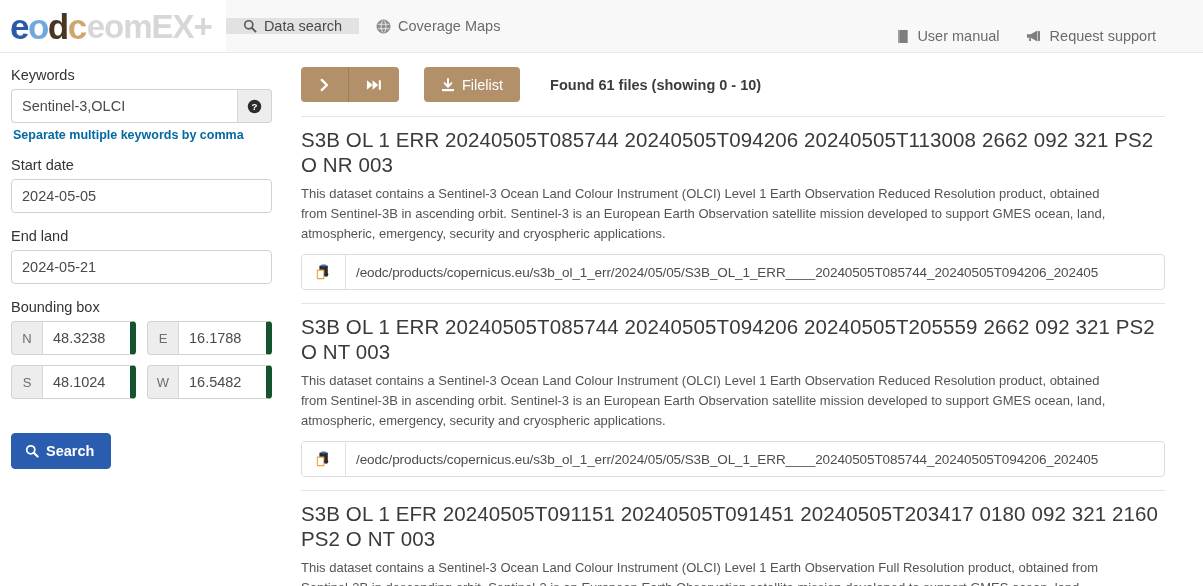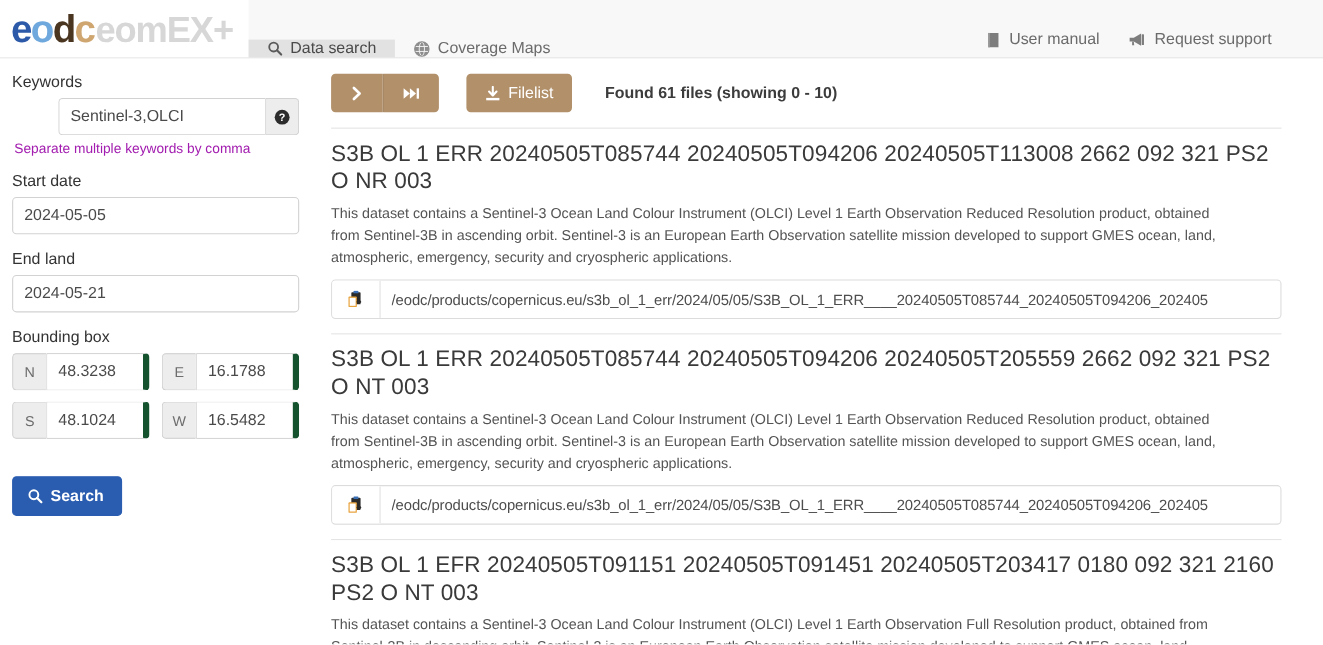--- a/index.html
+++ b/index.html
@@ -45,21 +45,21 @@
     color: #d7d7d7;
     font-size: 33px;
     font-weight: bold;
     letter-spacing: -1px;
     line-height: 1;
     margin-left: 1px;
   }
 
   .nav-tabs {
     display: flex;
-    align-items: flex-end;
+    align-items: center;
     flex: 0 0 auto;
   }
   .nav-tab {
     display: flex;
     align-items: center;
     gap: 7px;
     padding: 0 17px;
     font-size: 14.5px;
     color: #6b6b6b;
     cursor: pointer;
@@ -110,21 +110,21 @@
   }
 
   
   .field-label {
     font-size: 14.5px;
     font-weight: normal;
     color: #333333;
     margin: 0 0 6px 0;
   }
   .group { margin-bottom: 15px; }
-  .input-row { display: flex; align-items: stretch; margin-left: 42px; }
+  .input-row { display: flex; align-items: stretch; }
   .txt {
     flex: 1 1 auto;
     min-width: 0;
     height: 34px;
     border: 1px solid #d2d2d2;
     border-radius: 4px;
     padding: 0 10px;
     font-size: 14.5px;
     font-family: "Liberation Sans", sans-serif;
     color: #4a4a4a;
@@ -144,22 +144,23 @@
     border-radius: 0 4px 4px 0;
     background: #ededed;
     display: flex;
     align-items: center;
     justify-content: center;
     cursor: pointer;
     padding: 0;
   }
   .help-text {
     font-size: 12.5px;
-    color: #a21caf;
+    color: #0369a1;
     margin: 5px 0 0 2px;
+    font-weight: bold;
   }
 
   .bbox-rows { display: flex; flex-direction: column; gap: 10px; }
   .bbox-row { display: flex; gap: 11px; }
   .bbox-cell {
     flex: 1 1 0;
     display: flex;
     align-items: stretch;
     min-width: 0;
   }

